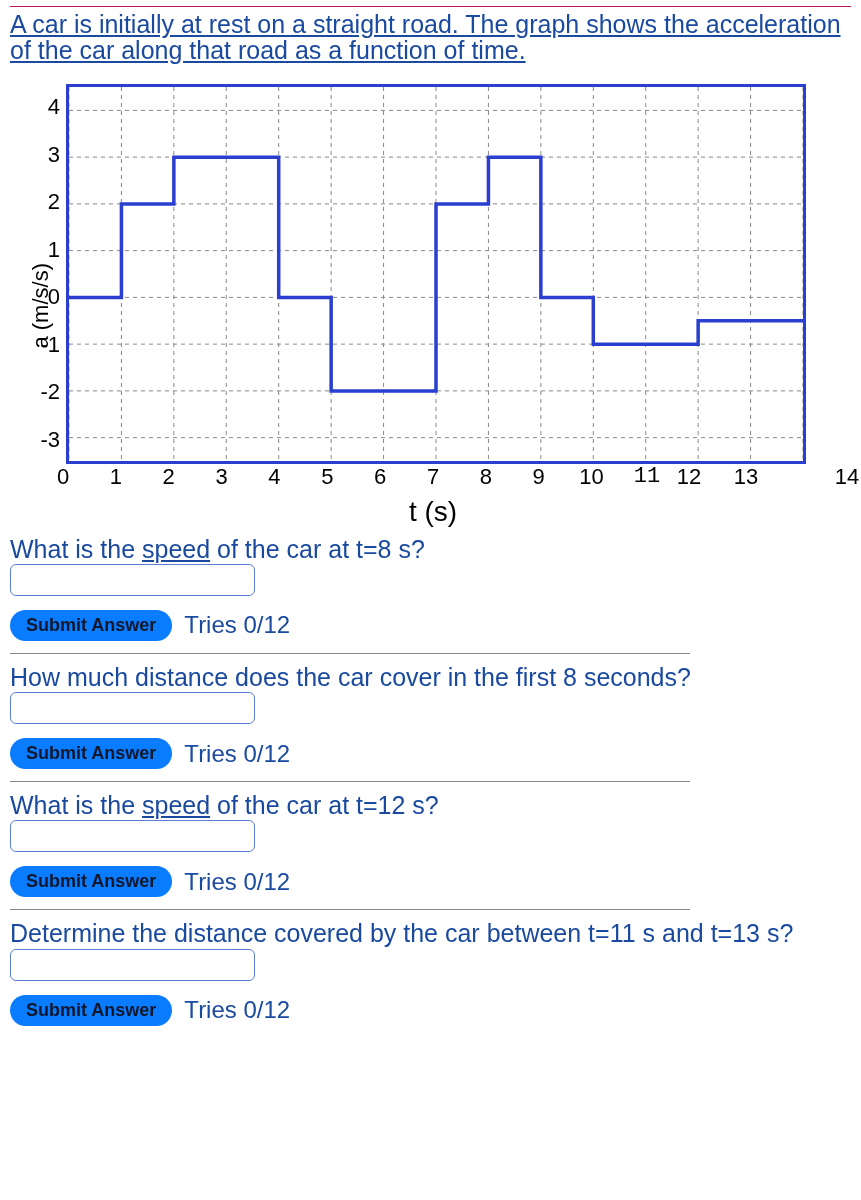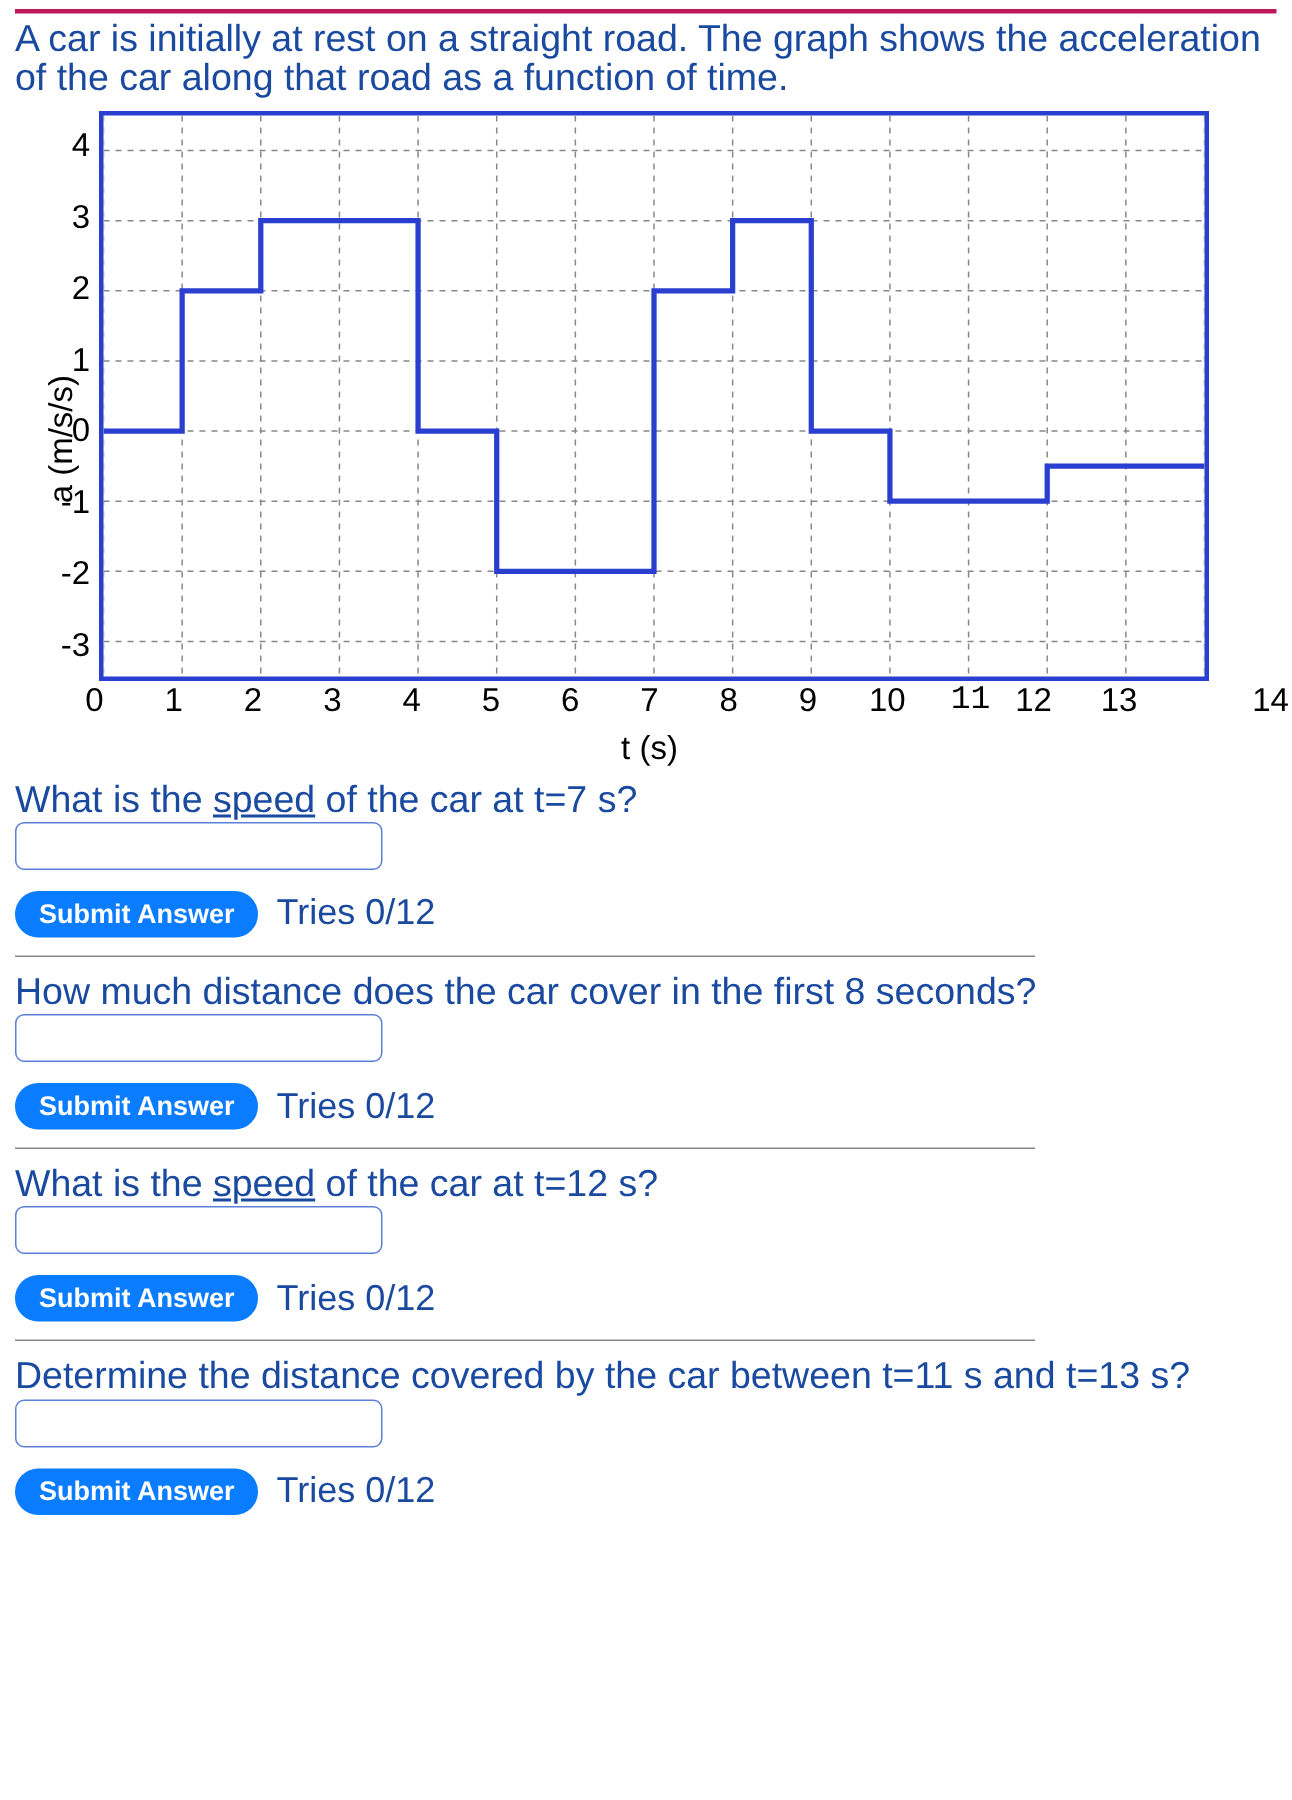--- a/index.html
+++ b/index.html
@@ -6,24 +6,25 @@
     font-family: Verdana, Geneva, sans-serif;
     font-size: 25px;
     color: #1a4aa0;
     margin: 0;
     padding: 6px 10px 10px 10px;
     width: 861px;
     box-sizing: border-box;
     background: #fff;
   }
   .intro {
-    border-top: 3px solid #be185d;
+    border-top: 1px solid #be185d;
     padding-top: 4px;
     line-height: 1.05;
-    margin-bottom: 8px;
+    margin-bottom: 20px;
+    text-decoration: underline;
   }
   .chart-wrap {
     display: flex;
     align-items: center;
     margin-left: 18px;
   }
   .ylabel {
     writing-mode: vertical-rl;
     transform: rotate(180deg);
     font-size: 22px;
@@ -59,21 +60,21 @@
   }
   .xtick-row {
     position: relative;
     width: 740px;
     height: 30px;
     margin-left: 0;
     font-size: 22px;
     color: #000;
   }
   .xlabel {
-    font-size: 22px;
+    font-size: 28px;
     color: #000;
     margin-top: 2px;
   }
   .question {
     line-height: 1.05;
     margin-top: 8px;
   }
   input.ans {
     width: 245px;
     height: 32px;
@@ -86,21 +87,21 @@
     display: block;
   }
   .submit-row {
     display: flex;
     align-items: center;
     gap: 12px;
     margin-top: 14px;
   }
   button.submit {
     background: #0a7cff;
-    color: #ffffff;
+    color: #0f172a;
     border: none;
     border-radius: 18px;
     padding: 5px 16px;
     font-size: 18px;
     font-family: inherit;
     font-weight: bold;
     cursor: pointer;
   }
   .tries {
     font-size: 24px;
@@ -189,21 +190,21 @@
         <div class="tick-x" style="left: 626px;">12</div>
         <div class="tick-x" style="left: 683px;">13</div>
         <div class="tick-x" style="left: 784px;">14</div>
       </div>
     <div class="xlabel">t (s)</div>
   </div>
 </div>
 
 <div id="qcontainer">
     <div>
-      <div class="question"><span>What is the </span><span style="text-decoration: underline;">speed</span><span> of the car at t=7 s?</span></div>
+      <div class="question"><span>What is the </span><span style="text-decoration: underline;">speed</span><span> of the car at t=8 s?</span></div>
       <input type="text" class="ans" style="">
       <div class="submit-row">
         <button class="submit">Submit Answer</button>
         <span class="tries">Tries 0/12</span>
       </div>
       <hr class="sep">
     </div>
     <div>
       <div class="question">How much distance does the car cover in the first 8 seconds?</div>
       <input type="text" class="ans" style="">

